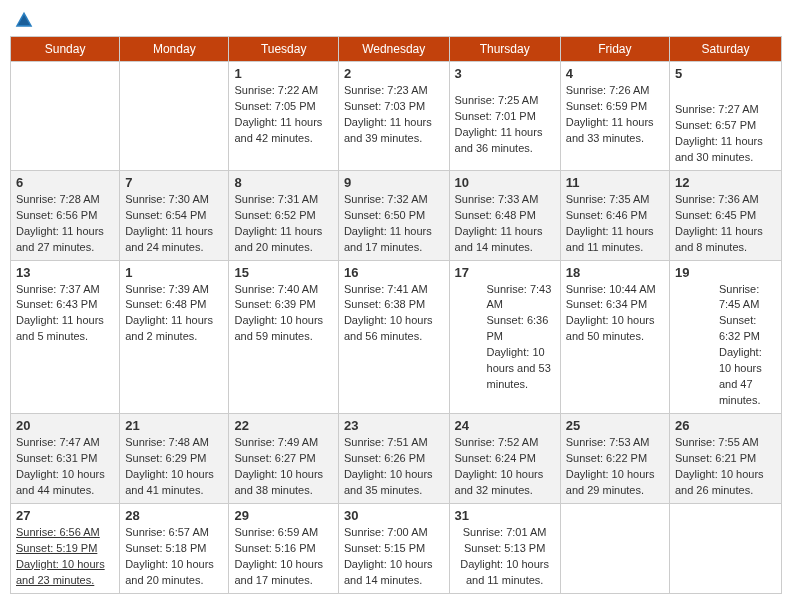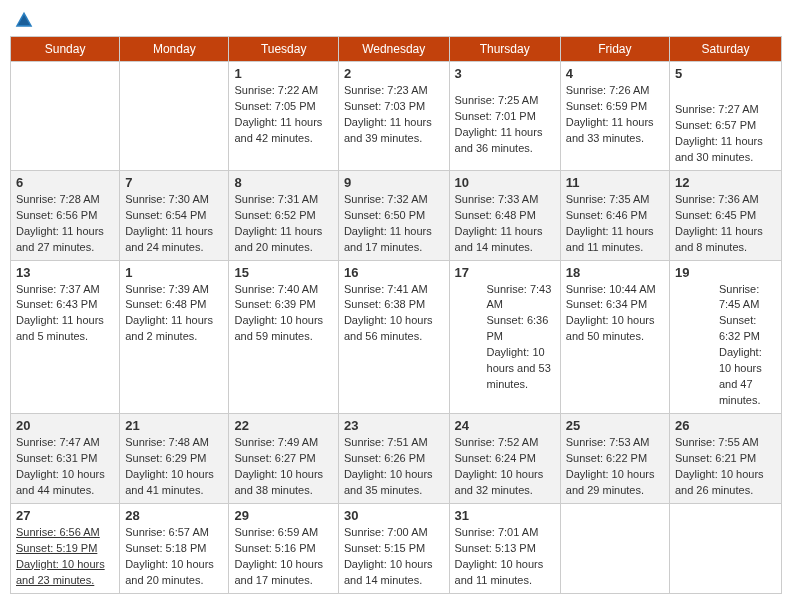--- a/index.html
+++ b/index.html
@@ -312,21 +312,21 @@
 Daylight: 10 hours and 17 minutes.</div>
         </td>
         <td>
           <span class="day-num">30</span>
           <div class="day-info" style="white-space: pre-line;">Sunrise: 7:00 AM
 Sunset: 5:15 PM
 Daylight: 10 hours and 14 minutes.</div>
         </td>
         <td>
           <span class="day-num">31</span>
-          <div class="day-info" style="white-space: pre-line;">Sunrise: 7:01 AM
+          <div class="day-info" style="white-space: pre-line; text-align: center;">Sunrise: 7:01 AM
 Sunset: 5:13 PM
 Daylight: 10 hours and 11 minutes.</div>
         </td>
         <td class="empty"></td>
         <td class="empty"></td>
       </tr>
     </tbody>
 </table>
 
 </body></html>

